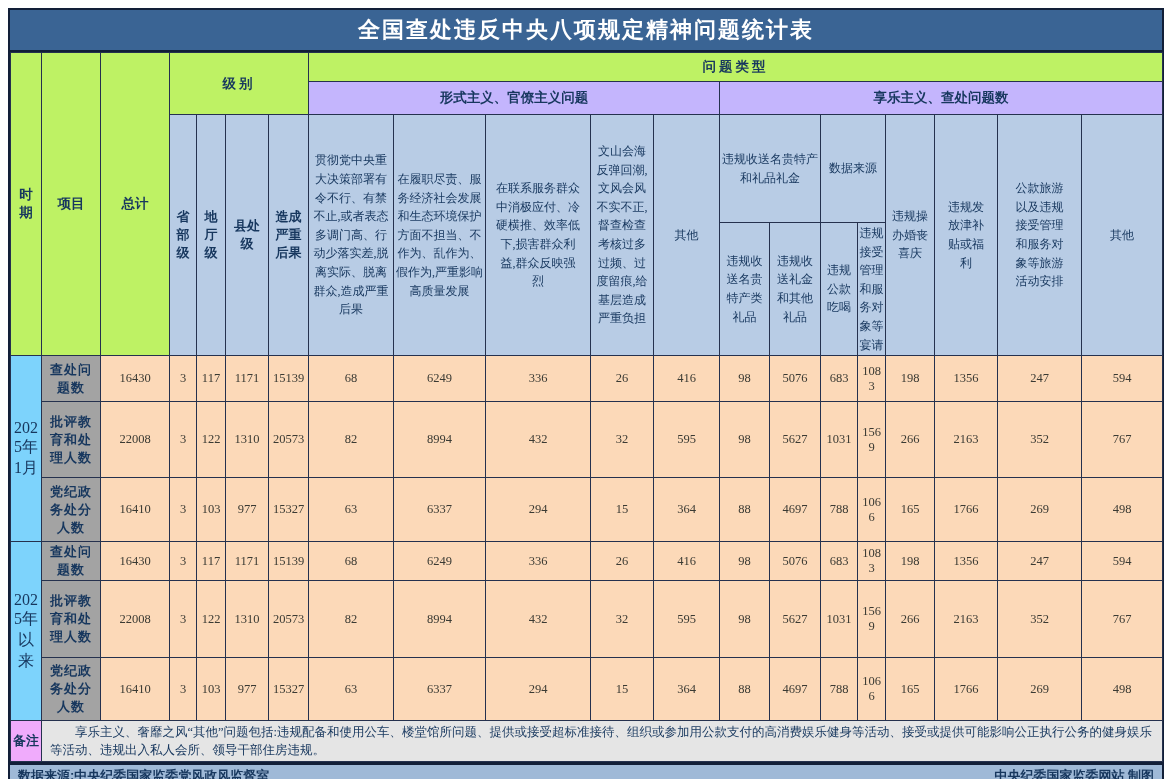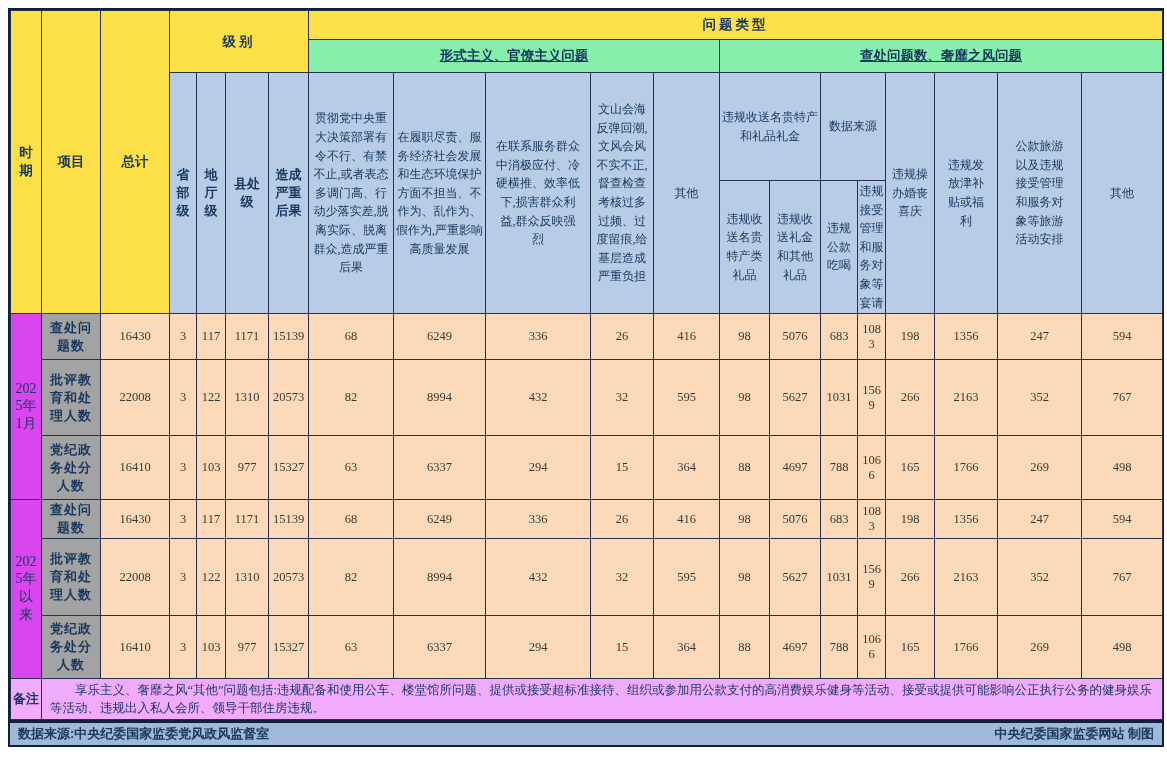--- a/index.html
+++ b/index.html
@@ -4,41 +4,42 @@
 <style>
   html,body{margin:0;padding:0;background:#ffffff;width:1167px;height:779px;overflow:hidden;
     font-family:"Liberation Serif","DejaVu Serif",serif;}
   .sheet{position:absolute;left:8px;top:8px;width:1152px;border:2px solid #121f38;box-sizing:content-box;}
   .title{height:40px;line-height:40px;background:#3a6494;color:#ffffff;text-align:center;
     font-size:22px;font-weight:bold;letter-spacing:2px;border-bottom:2px solid #121f38;}
   table{width:1152px;table-layout:fixed;border-collapse:collapse;}
   th,td{border:1px solid #25314e;padding:1px 2px;text-align:center;vertical-align:middle;
     word-break:break-all;color:#17375e;overflow:hidden;}
   .hr1{height:29px}.hr2{height:33px}.hr3{height:108px}.hr4{height:127px}.note-row{height:41px}
-  .c-dark{background:#fde047;font-weight:bold;font-size:13.5px;}
-  .c-mid{background:#86efac;font-weight:bold;font-size:13.5px;text-decoration:underline;}
+  .c-dark{background:#bef264;font-weight:bold;font-size:13.5px;}
+  .c-mid{background:#c4b5fd;font-weight:bold;font-size:13.5px;}
   .c-light{background:#b8cce5;}
   .ls{letter-spacing:3px;}
   .lvl{font-weight:bold;font-size:13px;}
   .desc{font-size:12px;font-weight:normal;line-height:1.55;}
   .pad{padding:1px 10px;margin-top:46px;}
-  .period{background:#d946ef;font-size:14px;}
+  .period{background:#7dd3fc;font-size:16px;}
   .rowlabel{background:#a3a3a3;font-weight:bold;font-size:13px;letter-spacing:1px;}
   .num{background:#fcd9b8;color:#3a3a33;font-size:12.5px;}
   .notelbl{background:#f0abfc;font-weight:bold;font-size:13px;}
-  .c-note{background:#f0abfc;text-align:left;font-size:12.5px;line-height:1.45;padding:2px 8px;}
+  .c-note{background:#e5e5e5;text-align:left;font-size:12.5px;line-height:1.45;padding:2px 8px;}
   .c-note div{text-indent:2em;}
   .sourcebar{display:flex;justify-content:space-between;align-items:center;height:22px;
     background:#9fb9d7;border-top:3px solid #121f38;padding:0 8px;
     font-weight:bold;font-size:13px;color:#17375e;font-family:"Liberation Sans","DejaVu Sans",sans-serif;}
 </style>
 </head>
 <body>
 
 <div class="sheet">
+  <div class="title">全国查处违反中央八项规定精神问题统计表</div>
 
   <table>
     <colgroup>
       <col style="width:31px">
         <col style="width:59px">
         <col style="width:69px">
       <col style="width:27px">
         <col style="width:29px">
         <col style="width:43px">
         <col style="width:40px">
@@ -59,21 +60,21 @@
     <thead>
       <tr class="hr1">
         <th rowspan="4" class="c-dark">时期</th>
         <th rowspan="4" class="c-dark">项目</th>
         <th rowspan="4" class="c-dark">总计</th>
         <th colspan="4" rowspan="2" class="c-dark ls">级别</th>
         <th colspan="13" class="c-dark ls">问题类型</th>
       </tr>
       <tr class="hr2">
         <th colspan="5" class="c-mid">形式主义、官僚主义问题</th>
-        <th colspan="8" class="c-mid">查处问题数、奢靡之风问题</th>
+        <th colspan="8" class="c-mid">享乐主义、查处问题数</th>
       </tr>
       <tr class="hr3">
         <th rowspan="2" class="c-light lvl">省部级</th>
         <th rowspan="2" class="c-light lvl">地厅级</th>
         <th rowspan="2" class="c-light lvl">县处级</th>
         <th rowspan="2" class="c-light lvl">造成严重后果</th>
         <th rowspan="2" class="c-light desc">贯彻党中央重大决策部署有令不行、有禁不止,或者表态多调门高、行动少落实差,脱离实际、脱离群众,造成严重后果</th>
         <th rowspan="2" class="c-light desc">在履职尽责、服务经济社会发展和生态环境保护方面不担当、不作为、乱作为、假作为,严重影响高质量发展</th>
         <th rowspan="2" class="c-light desc pad">在联系服务群众中消极应付、冷硬横推、效率低下,损害群众利益,群众反映强烈</th>
         <th rowspan="2" class="c-light desc">文山会海反弹回潮,文风会风不实不正,督查检查考核过多过频、过度留痕,给基层造成严重负担</th>

